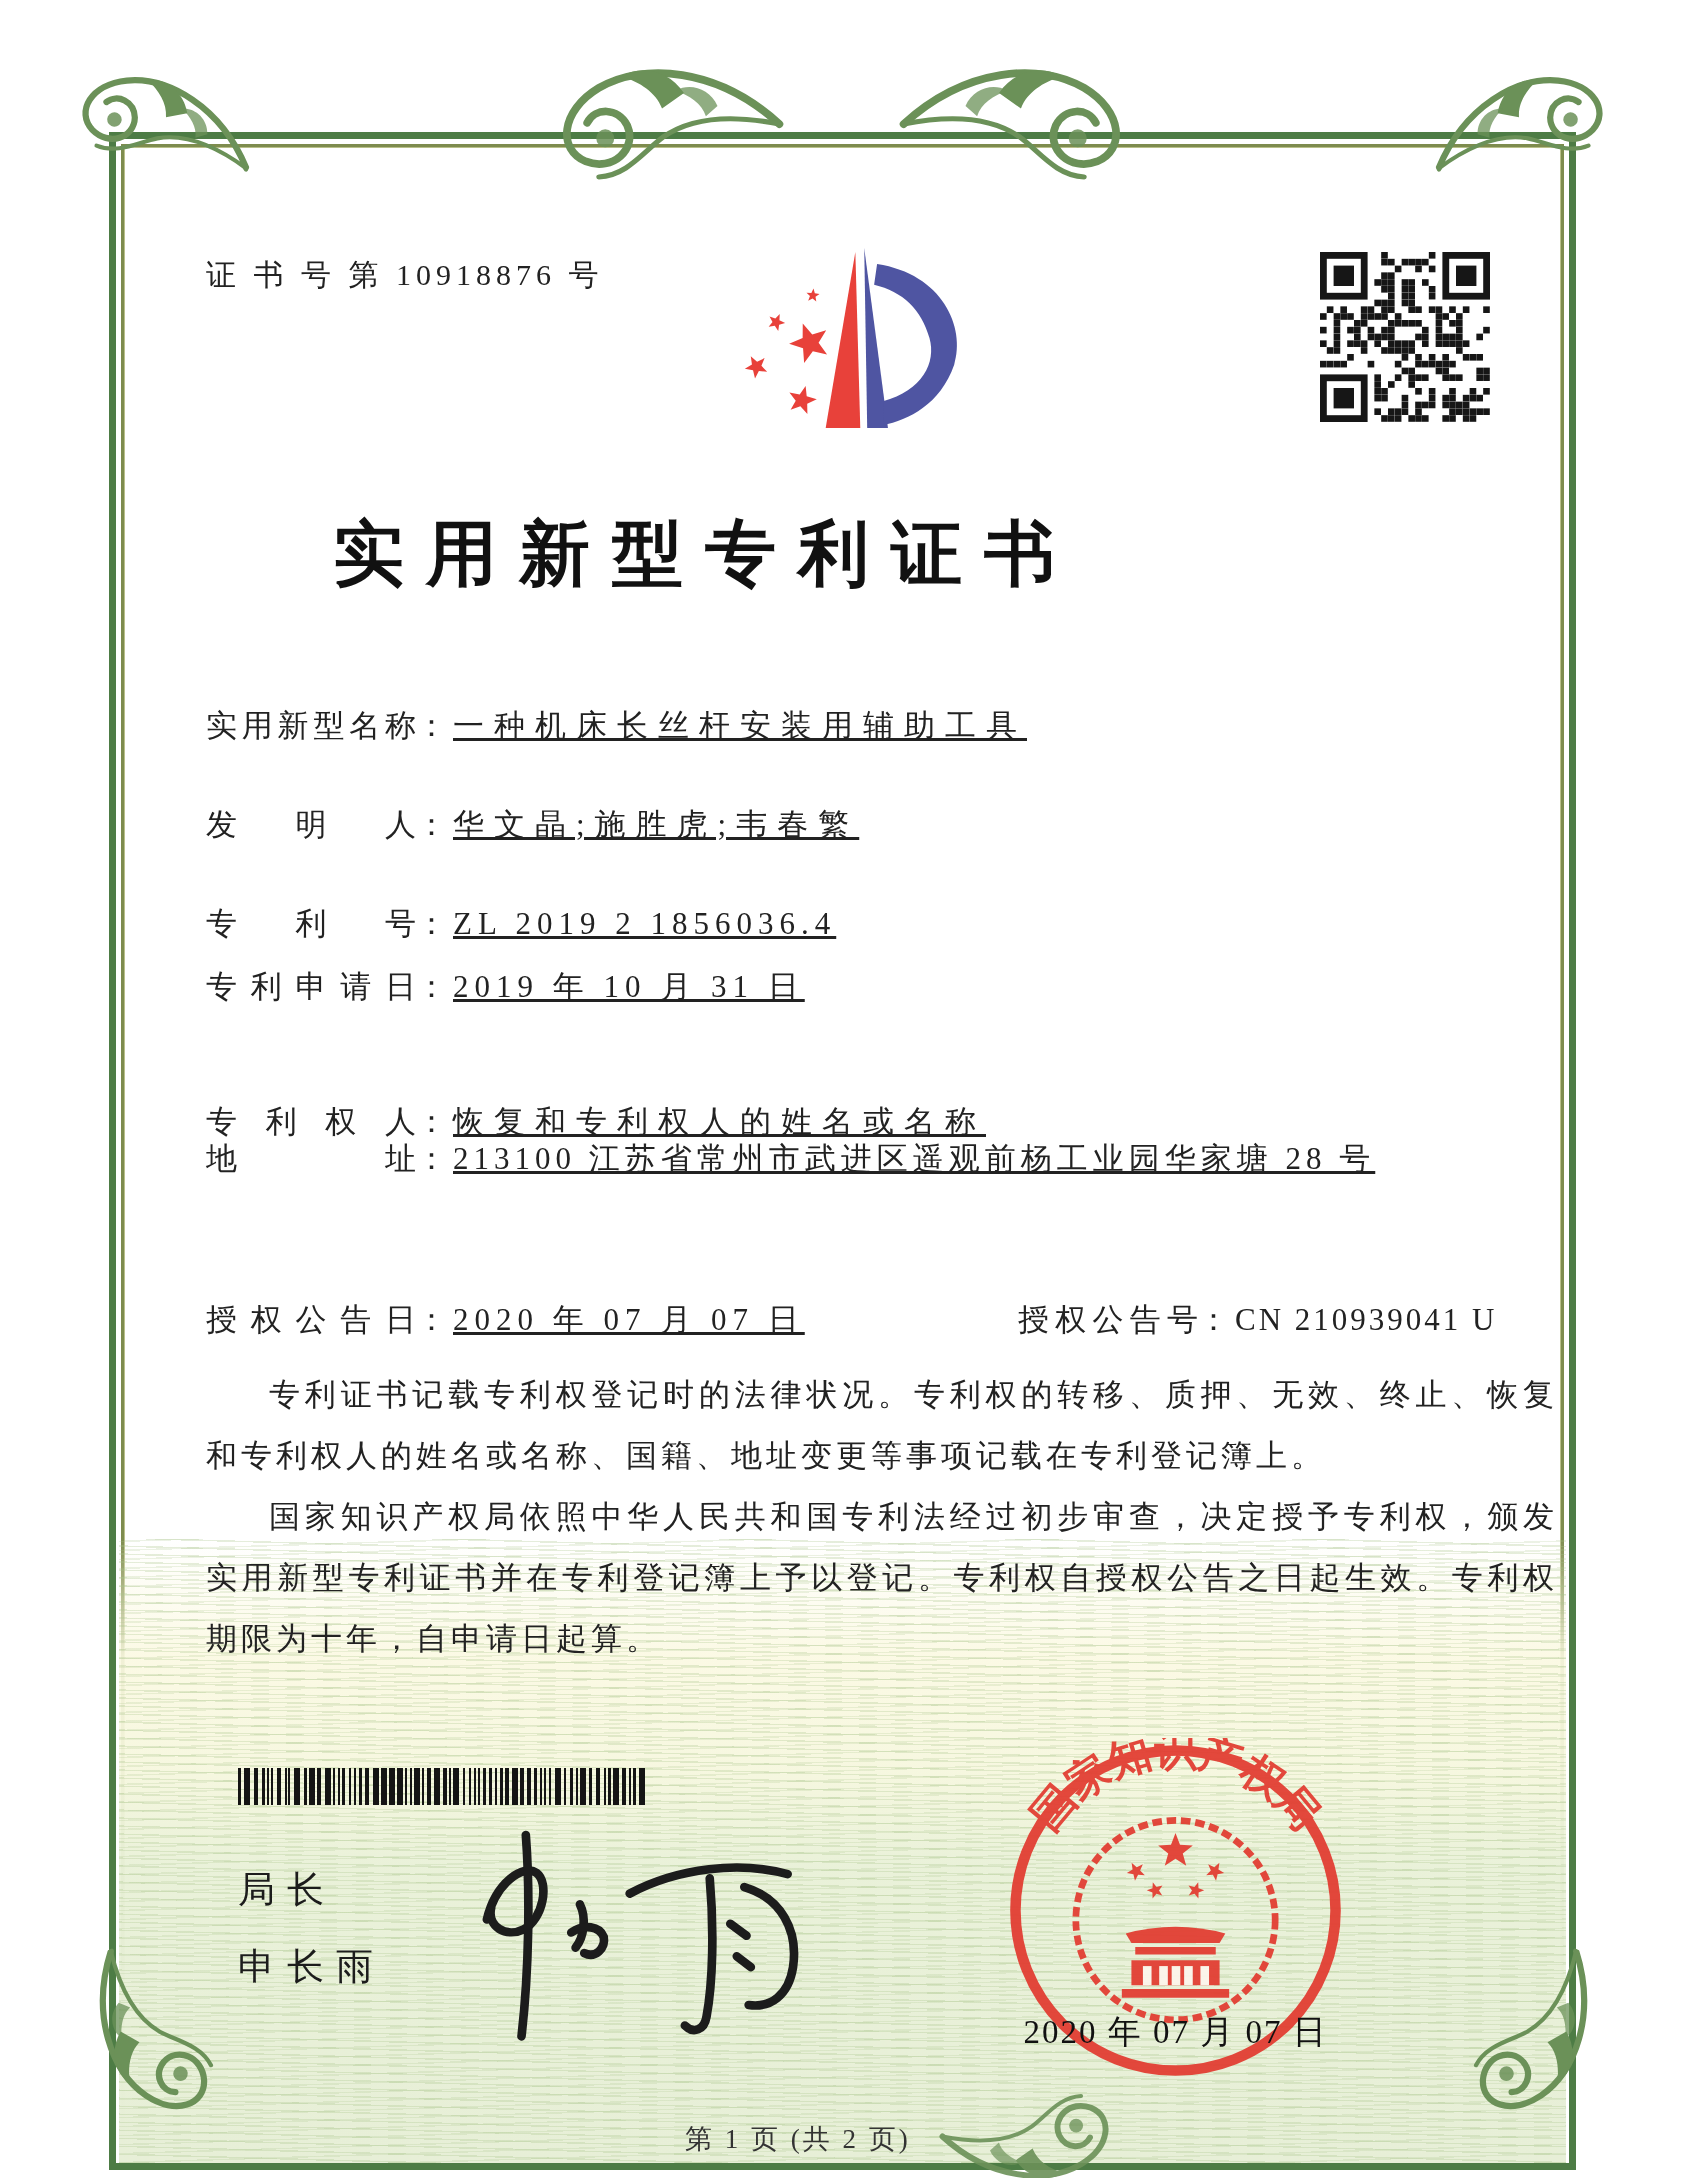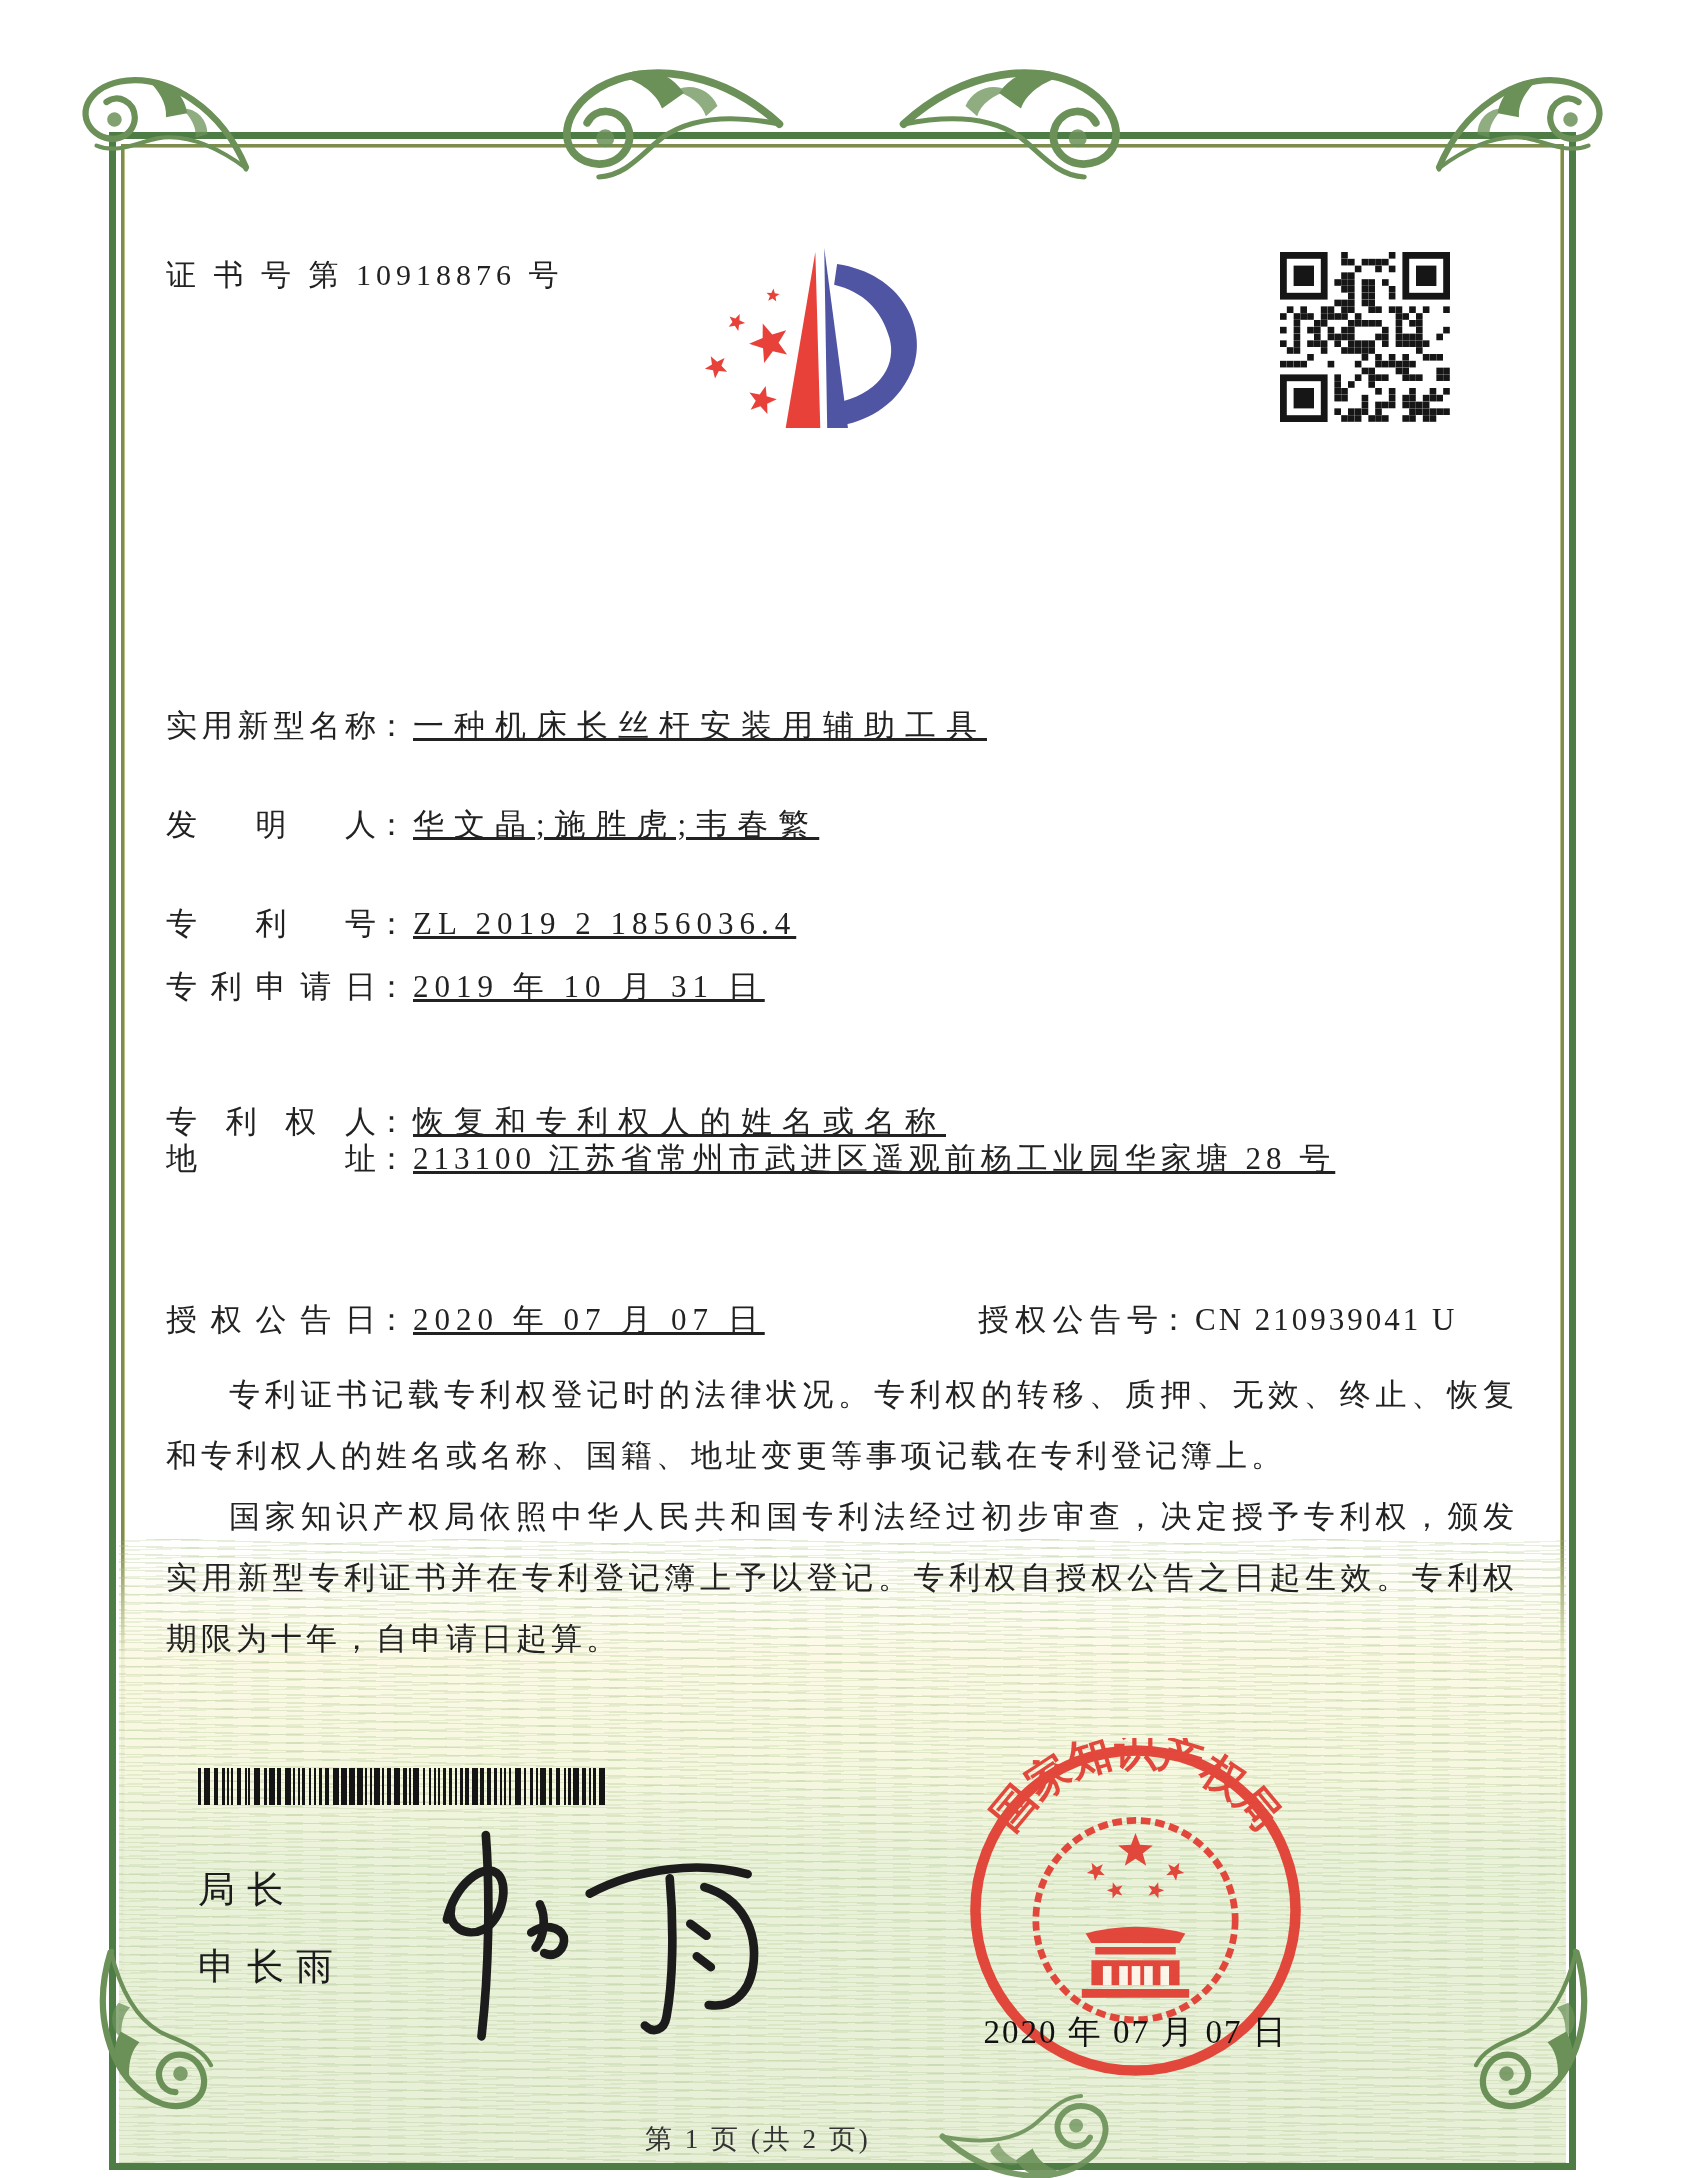--- a/index.html
+++ b/index.html
@@ -18,21 +18,21 @@
   }
   
   .wave-zone{
     position:absolute;left:119px;top:1539px;width:1447px;height:624px;z-index:0;
     background:
       repeating-linear-gradient(1.6deg, rgba(168,196,138,.30) 0 1.5px, rgba(0,0,0,0) 1.5px 8px),
       repeating-linear-gradient(-1.8deg, rgba(168,196,138,.22) 0 1.5px, rgba(0,0,0,0) 1.5px 9px),
       linear-gradient(180deg, rgba(253,252,238,0) 0px, rgba(251,249,226,.92) 119px,
                       rgba(246,247,222,.95) 228px, rgba(233,241,216,.97) 327px, #e7efd7 100%);
   }
-  .content{position:absolute;inset:0;z-index:2;}
+  .content{position:absolute;inset:0;z-index:2;margin-left:40px;}
   .orn{position:absolute;color:#6b9158;z-index:3;}
   
   .cert-no{position:absolute;left:166px;top:255px;font-size:30px;letter-spacing:5px;color:#222;}
   .logo{position:absolute;left:673px;top:236px;width:257px;height:208px;}
   .qr{position:absolute;left:1280px;top:252px;width:170px;height:170px;background:#fff;}
   .doc-title{
     position:absolute;left:293px;top:507px;font-size:71px;font-weight:700;
     letter-spacing:22px;color:#111;white-space:nowrap;
   }
   
@@ -326,20 +326,21 @@
         <rect x="6.88" y="6.88" width="34.4" height="34.4" fill="#fff"></rect>
         <rect x="13.76" y="13.76" width="20.64" height="20.64" fill="#161616"></rect>
         <rect x="123.84" y="0" width="48.16" height="48.16" fill="#161616"></rect>
         <rect x="130.72" y="6.88" width="34.4" height="34.4" fill="#fff"></rect>
         <rect x="137.6" y="13.76" width="20.64" height="20.64" fill="#161616"></rect>
         <rect x="0" y="123.84" width="48.16" height="48.16" fill="#161616"></rect>
         <rect x="6.88" y="130.72" width="34.4" height="34.4" fill="#fff"></rect>
         <rect x="13.76" y="137.6" width="20.64" height="20.64" fill="#161616"></rect>
       </svg></div>
 
+  <div class="doc-title">实用新型专利证书</div>
 
   <div class="frow" style="top:705px">
     <span class="flabel">实用新型名称</span><span class="fcolon">：</span><span class="fvalue">一种机床长丝杆安装用辅助工具</span>
   </div>
   <div class="frow" style="top:804px">
     <span class="flabel">发明人</span><span class="fcolon">：</span><span class="fvalue">华文晶;施胜虎;韦春繁</span>
   </div>
   <div class="frow" style="top:903px">
     <span class="flabel">专利号</span><span class="fcolon">：</span><span class="fvalue num">ZL 2019 2 1856036.4</span>
   </div>

